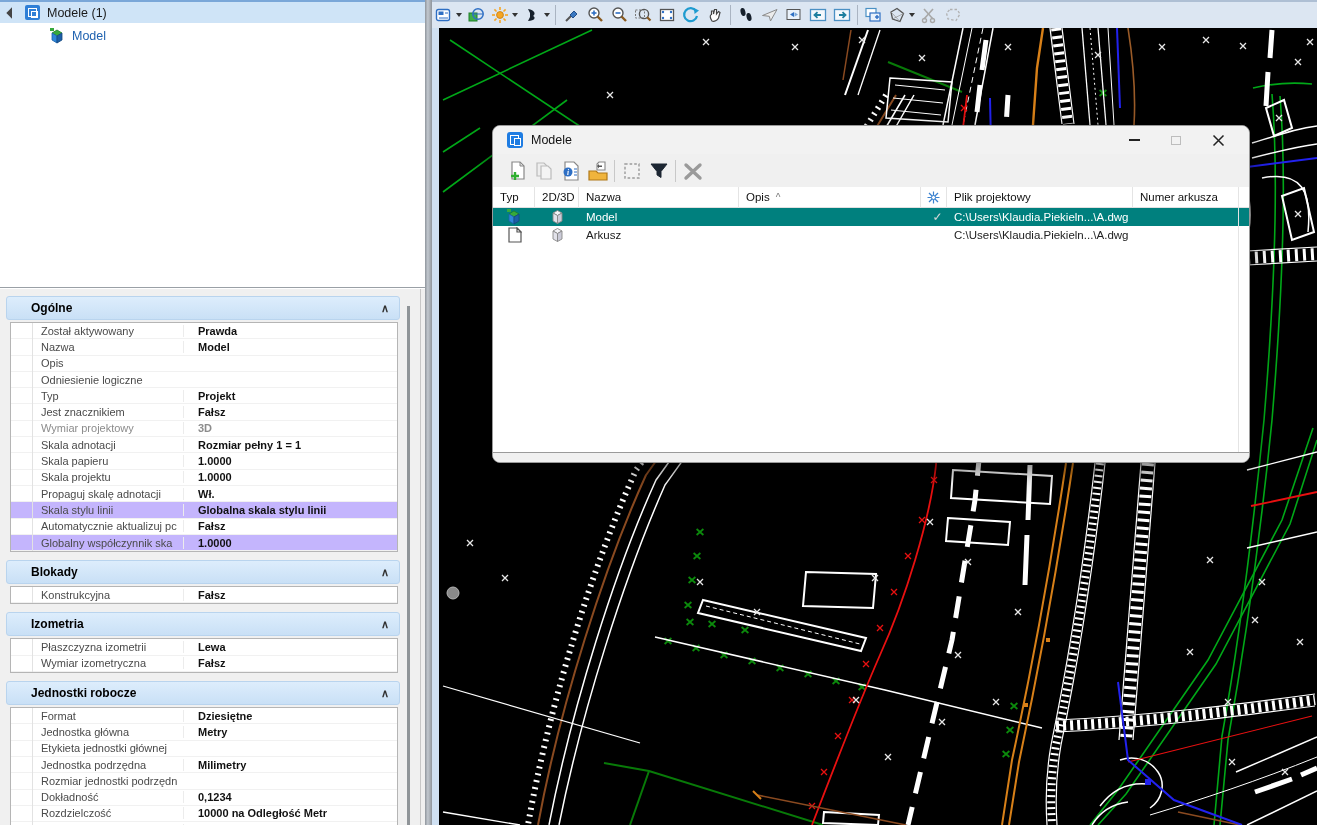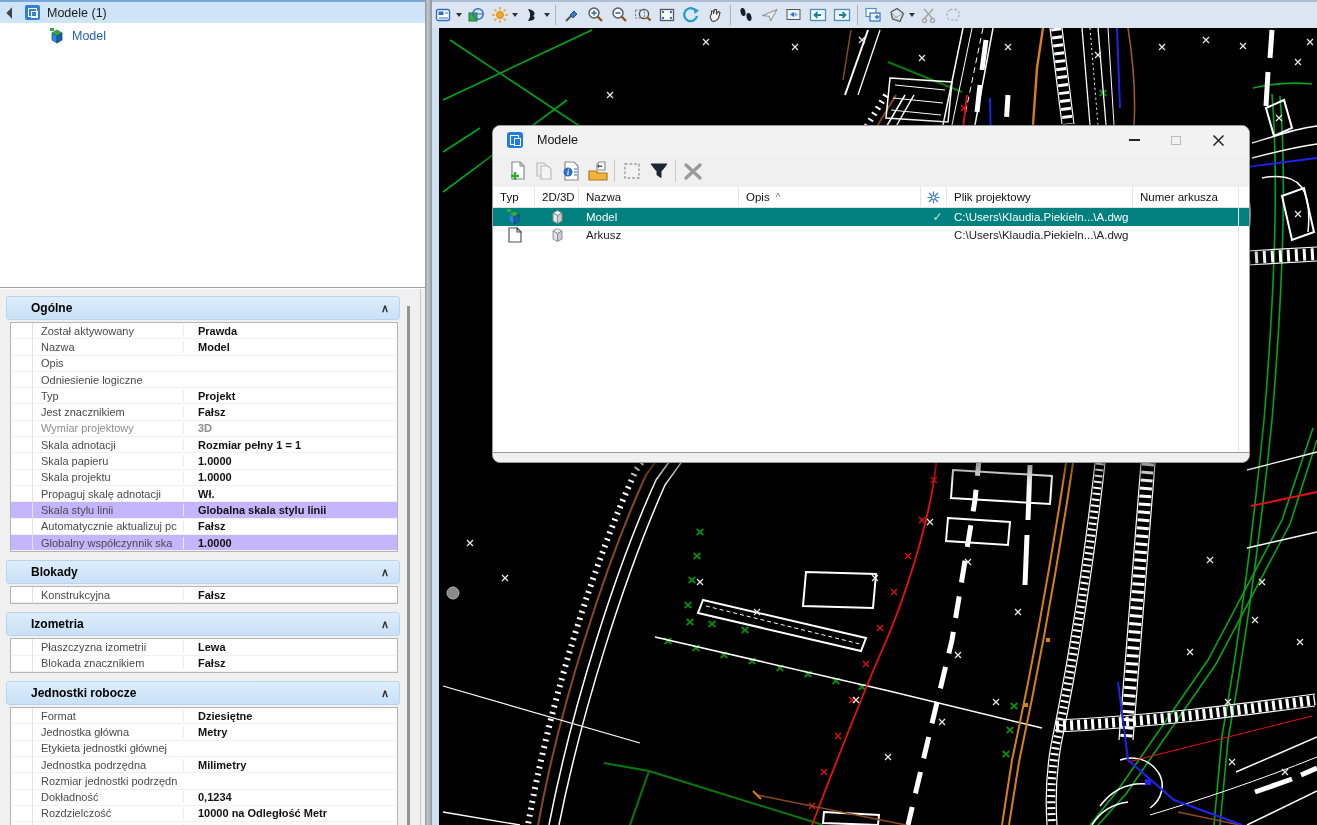--- a/index.html
+++ b/index.html
@@ -59,21 +59,21 @@
   .viewport { position:absolute; left:439px; top:28px; width:878px; height:797px; background:#000; z-index:1; }
 
   
   .dialog { position:absolute; left:492px; top:125px; width:758px; height:338px; background:#f0f0f0;
     border:1px solid #9a9a9a; border-radius:8px; box-shadow:0 8px 22px rgba(0,0,0,.55); z-index:5; overflow:hidden; }
   .dlg-titlebar { position:absolute; left:0; top:0; right:0; height:28px; background:#f2f2f2;
     display:flex; align-items:center; }
   .dlg-app-icon { width:16px; height:16px; margin-left:14px; background:#1e7ce2; border-radius:3px; position:relative; }
   .dlg-app-icon::before { content:""; position:absolute; left:3px; top:3px; width:7px; height:8px; border:1.4px solid #fff; }
   .dlg-app-icon::after  { content:""; position:absolute; left:7px; top:6px; width:5px; height:6px; border:1.4px solid #fff; background:#1e7ce2; }
-  .dlg-title { margin-left:14px; font-size:12.5px; color:#111; }
+  .dlg-title { margin-left:8px; font-size:12.5px; color:#111; }
   .dlg-winbtns { position:absolute; right:10px; top:0; height:28px; display:flex; align-items:center; }
   .winbtn { width:42px; height:26px; display:flex; align-items:center; justify-content:center; }
   .min-glyph { width:11px; height:2px; background:#222; }
   .max-glyph { width:10px; height:9px; border:1.5px solid #bdbdbd; }
   .dlg-toolbar { position:absolute; left:0; top:28px; right:0; height:33px; background:#f0f0f0;
     display:flex; align-items:center; padding-left:10px; }
   .dt-btn { width:27px; height:27px; display:flex; align-items:center; justify-content:center; }
   .dt-sep { width:1px; height:22px; background:#c8c8c8; margin:0 3px; }
   .dlg-tablehead { position:absolute; left:0; top:61px; right:0; height:21px; background:#fff;
     display:flex; align-items:center; border-bottom:1px solid #e0e0e0; font-size:11.5px; color:#111; }
@@ -195,21 +195,21 @@
           <div class="prop-header">
             <span class="prop-title">Izometria</span>
             <span class="prop-chevron">∧</span>
           </div>
           <div class="prop-rows">
             <div class="prop-row">
               <div class="prop-label">Płaszczyzna izometrii</div>
               <div class="prop-value">Lewa</div>
             </div>
             <div class="prop-row">
-              <div class="prop-label">Blokada znacznikiem</div>
+              <div class="prop-label">Wymiar izometryczna</div>
               <div class="prop-value">Fałsz</div>
             </div>
           </div>
         </div>
         <div class="prop-section">
           <div class="prop-header">
             <span class="prop-title">Jednostki robocze</span>
             <span class="prop-chevron">∧</span>
           </div>
           <div class="prop-rows">

